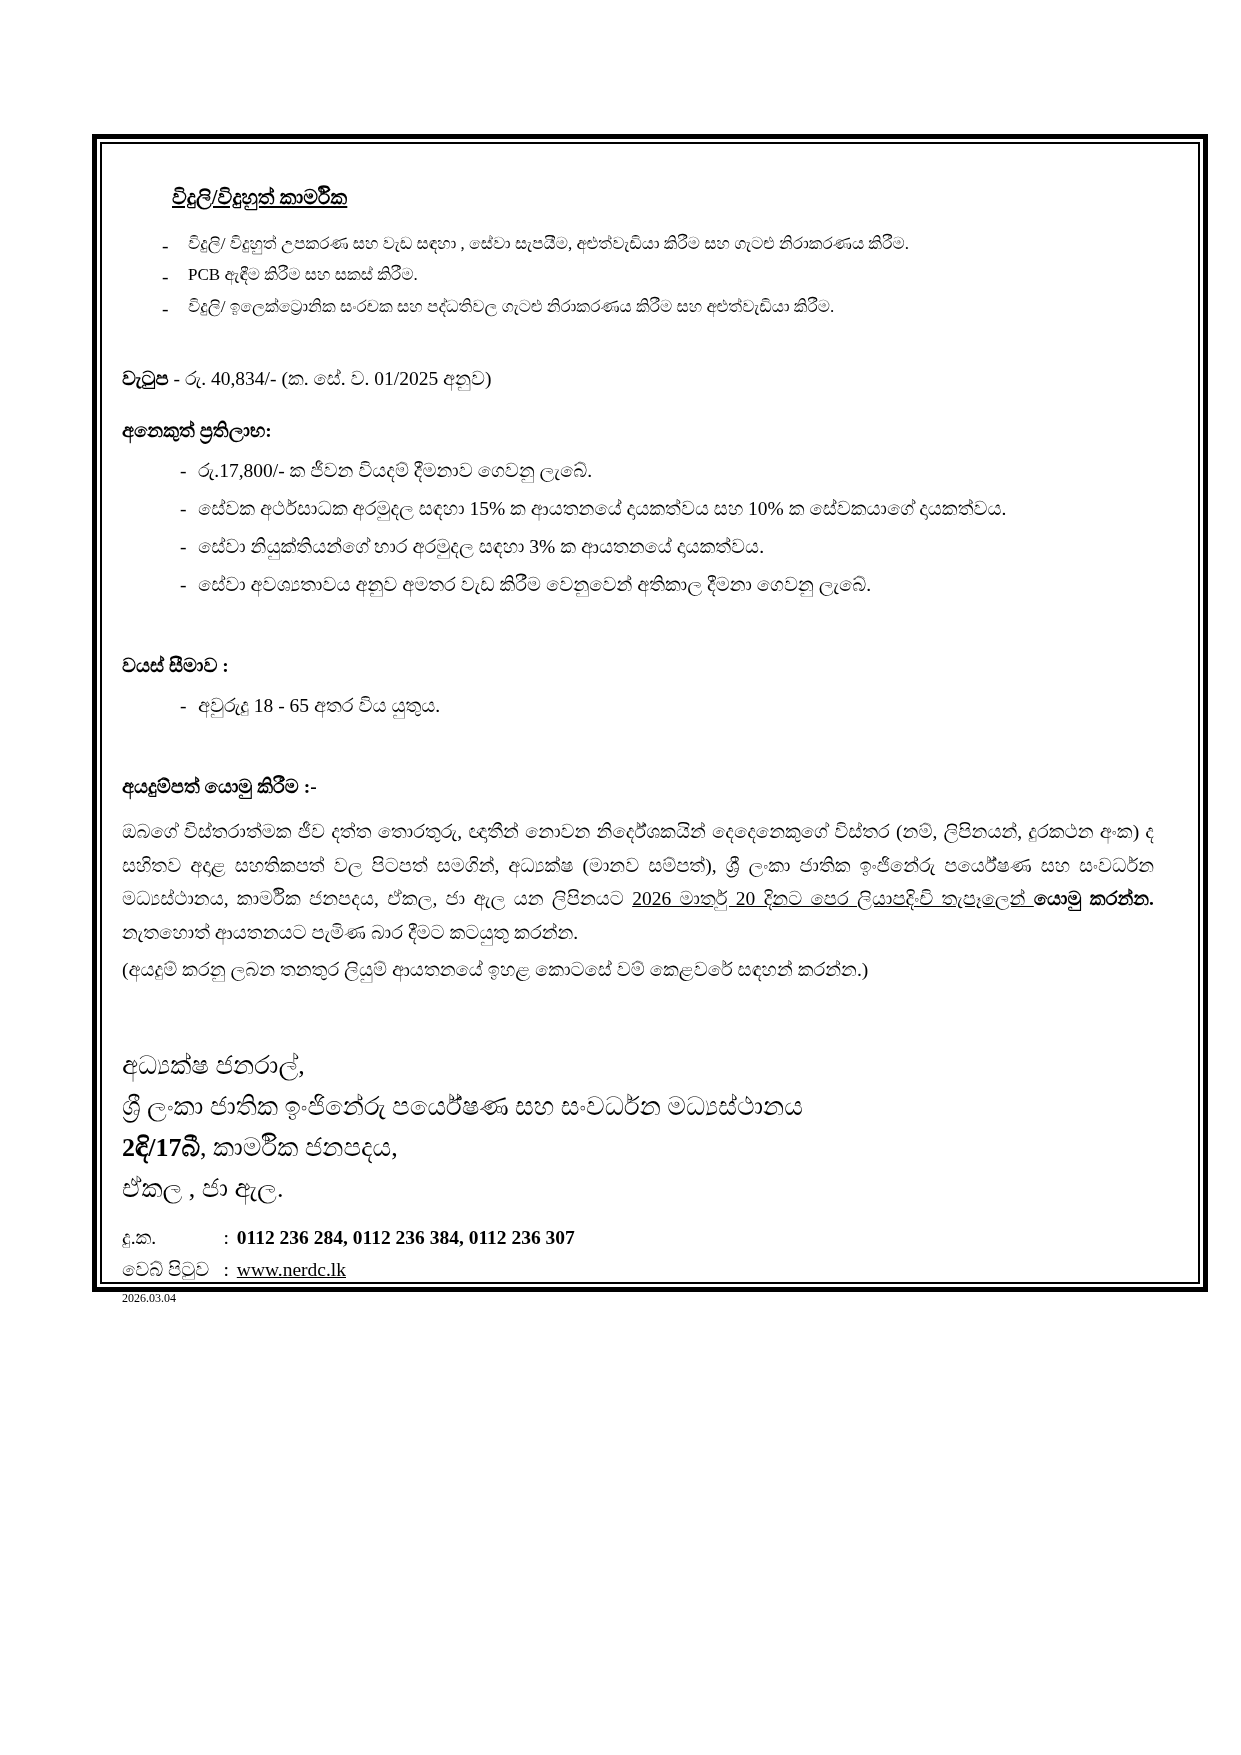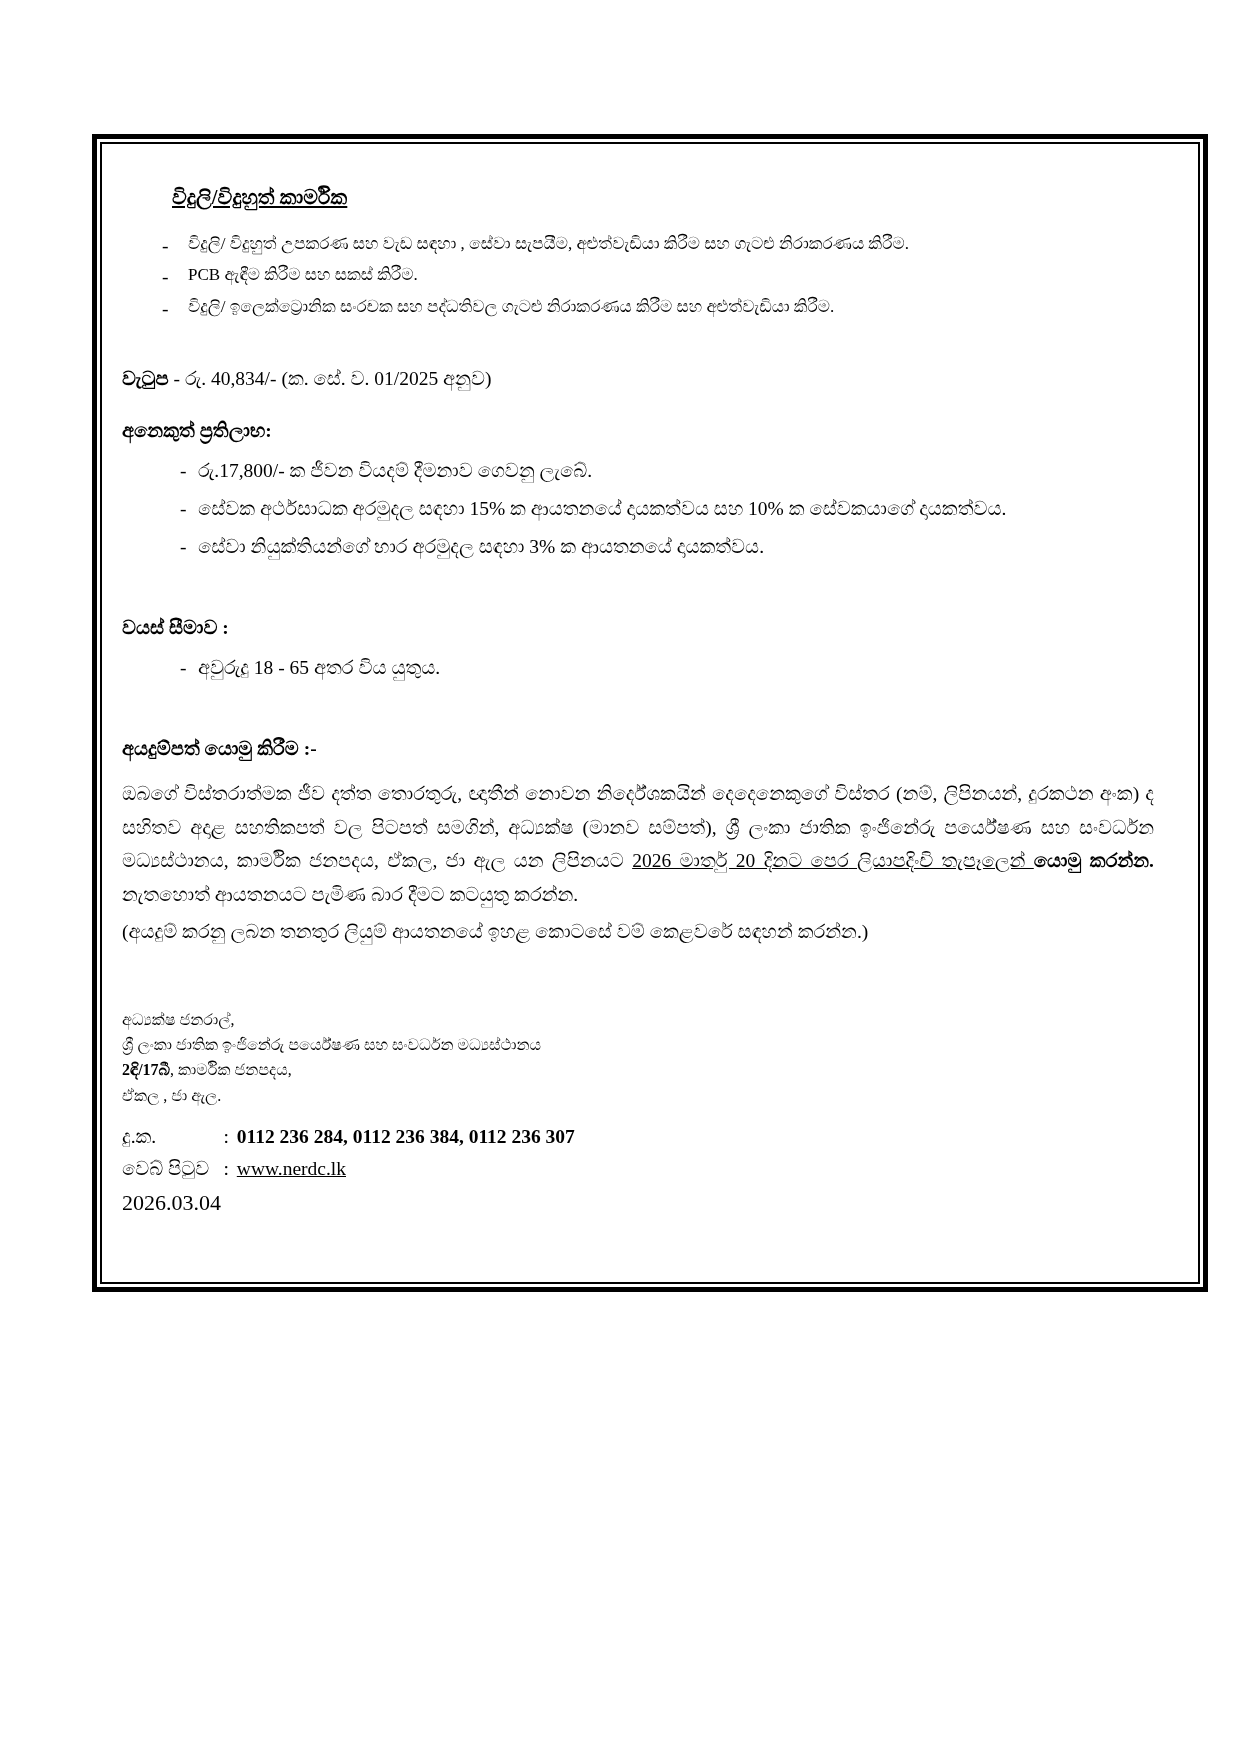--- a/index.html
+++ b/index.html
@@ -139,21 +139,21 @@
     text-justify: inter-word;
     padding-right: 4px;
   }
   .para.tight { margin-top: 4px; }
 
   .bold { font-weight: bold; }
   .uline { text-decoration: underline; }
   .bold-uline { font-weight: normal; text-decoration: underline; }
 
   .addr {
-    font-size: 16px;
+    font-size: 26px;
     line-height: 1.58;
     margin: 0 0 0 2px;
   }
   .addr-strong { font-weight: bold; }
 
   .contact-table {
     margin: 14px 0 0 2px;
     border-collapse: collapse;
   }
   .contact-table td {
@@ -162,21 +162,21 @@
     padding: 0 0 2px 0;
     vertical-align: top;
     white-space: nowrap;
   }
   .contact-table td.label { padding-right: 14px; }
   .contact-table td.sep { padding-right: 8px; }
   .contact-table td.value-bold { font-weight: bold; }
   .contact-table td.value-link { text-decoration: underline; }
 
   .issue-date {
-    font-size: 22px;
+    font-size: 12px;
     line-height: 1.4;
     margin: 2px 0 0 2px;
   }
 </style>
 </head>
 <body>
 
 <div class="page">
 
   <div class="frame-outer"></div>
@@ -199,20 +199,21 @@
       <span>-</span>
       <span>රු. 40,834/-  (ක. සේ. ව. 01/2025 අනුව)</span>
     </p>
 
     <div class="section-title">අනෙකුත් ප්‍රතිලාභ:</div>
 
     <ul class="sub-list">
       <li>රු.17,800/- ක ජීවන වියදම් දීමනාව ගෙවනු ලැබේ.</li>
       <li>සේවක අර්ථසාධක අරමුදල සඳහා 15% ක ආයතනයේ දායකත්වය සහ 10% ක සේවකයාගේ දායකත්වය.</li>
       <li>සේවා නියුක්තියන්ගේ භාර අරමුදල සඳහා 3% ක ආයතනයේ දායකත්වය.</li>
+      <li>සේවා අවශ්‍යතාවය අනුව අමතර වැඩ කිරීම වෙනුවෙන් අතිකාල දීමනා ගෙවනු ලැබේ.</li>
     </ul>
 
     <div class="gap-md"></div>
 
     <div class="section-title">වයස් සීමාව :</div>
 
     <ul class="sub-list">
       <li>අවුරුදු 18 - 65 අතර විය යුතුය.</li>
     </ul>
 

